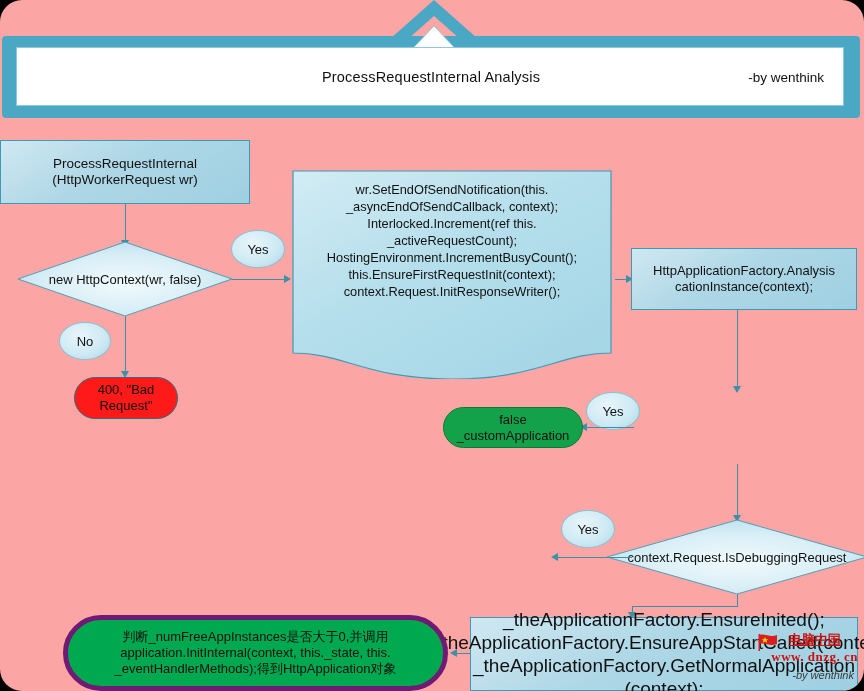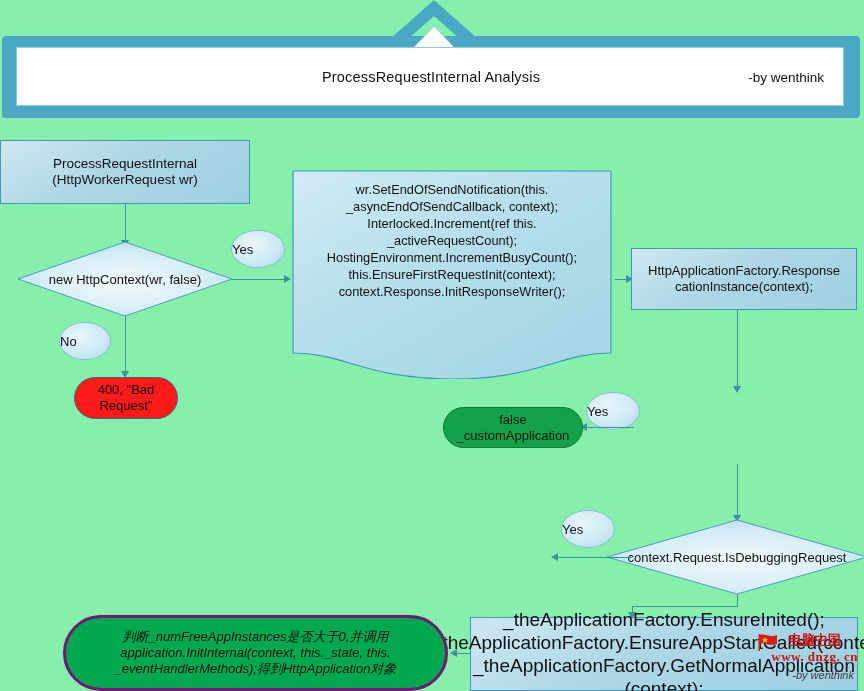--- a/index.html
+++ b/index.html
@@ -7,22 +7,23 @@
     padding: 0;
     background: #000000;
   }
   body {
     font-family: "Liberation Sans", sans-serif;
   }
   #canvas {
     position: relative;
     width: 864px;
     height: 691px;
-    background: #86efac;
+    background: #fca5a5;
     overflow: hidden;
+    border-radius: 22px;
   }
   .abs { position: absolute; }
 
   
   #banner-wrap {
     position: absolute;
     left: 0px;
     top: 0px;
     width: 864px;
     height: 125px;
@@ -98,23 +99,22 @@
     border: 1px solid #2f6f84;
     border-radius: 22px;
   }
   .term-green {
     background: #13A24A;
     border: 1px solid #0d7a37;
     border-radius: 26px;
   }
   .term-green-dark {
     background: #00A84F;
-    border: 3px solid #701a75;
+    border: 5px solid #701a75;
     border-radius: 40px;
-    font-style: italic;
   }
   .term-lime {
     background: #9BCB4F;
     border: 1px solid #7fae38;
     border-radius: 30px;
   }
 
   
   .diamond-wrap { position: absolute; }
   .diamond-wrap svg { position: absolute; left: 0; top: 0; display: block; }
@@ -131,21 +131,21 @@
   }
 
   
   .bubble {
     position: absolute;
     border-radius: 50%;
     background: radial-gradient(ellipse at 40% 35%, #e8f5fa 0%, #cfeaf4 55%, #a9d8e8 100%);
     border: 1px solid #86c3d6;
     display: flex;
     align-items: center;
-    justify-content: flex-start;
+    justify-content: center;
     color: #111111;
     font-size: 13px;
   }
 
   
   .ln-h, .ln-v {
     position: absolute;
     background: #3f8fa8;
   }
   .ln-h { height: 1px; }
@@ -264,27 +264,27 @@
         </linearGradient>
       </defs>
       <path d="M4,4 L322,4 L322,186 C270,186 250,212 163,212 C76,212 56,186 4,186 Z" fill="url(#wg1)" stroke="#3f9ab8" stroke-width="1.2"></path>
     </svg>
     <div class="abs" style="left:0; top:14px; width:326px; text-align:center; color:#111; font-size:12.8px; line-height:1.33; white-space:pre-line;">wr.SetEndOfSendNotification(this.
 _asyncEndOfSendCallback, context);
 Interlocked.Increment(ref this.
 _activeRequestCount);
 HostingEnvironment.IncrementBusyCount();
 this.EnsureFirstRequestInit(context);
-context.Response.InitResponseWriter();</div>
+context.Request.InitResponseWriter();</div>
   </div>
 
   <div class="ln-h" style="left:615px; top:279px; width:15px;"></div>
   <div class="arrow arrow-right" style="left:626px; top:275px;"></div>
 
-  <div class="node proc" style="left:631px; top:248px; width:226px; height:62px; font-size:13px;">HttpApplicationFactory.Response
+  <div class="node proc" style="left:631px; top:248px; width:226px; height:62px; font-size:13px;">HttpApplicationFactory.Analysis
 cationInstance(context);</div>
 
   <div class="ln-v" style="left:737px; top:310px; height:78px;"></div>
   <div class="arrow arrow-down" style="left:733px; top:386px;"></div>
 
 
   <div class="bubble" style="left:586px; top:392px; width:52px; height:36px;">
     <span>Yes</span>
   </div>
   <div class="ln-h" style="left:584px; top:427px; width:50px;"></div>

